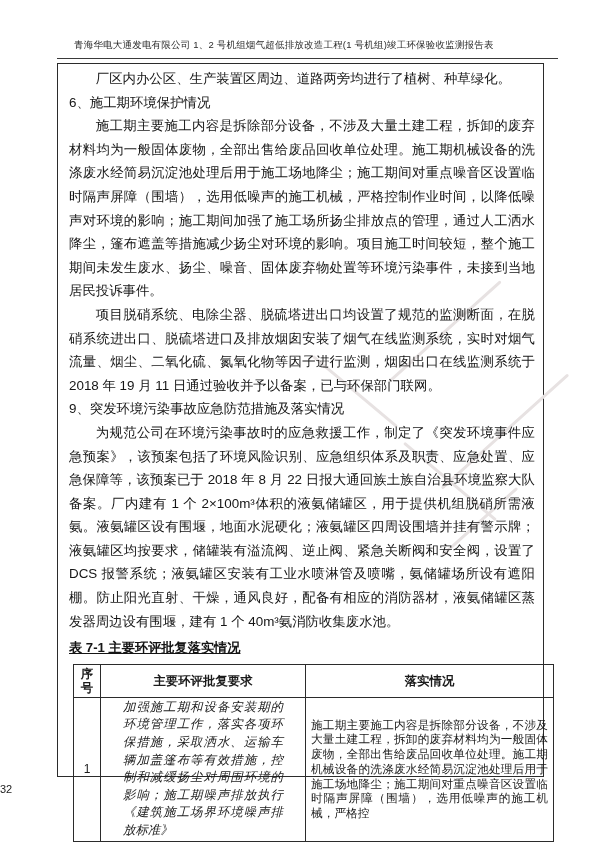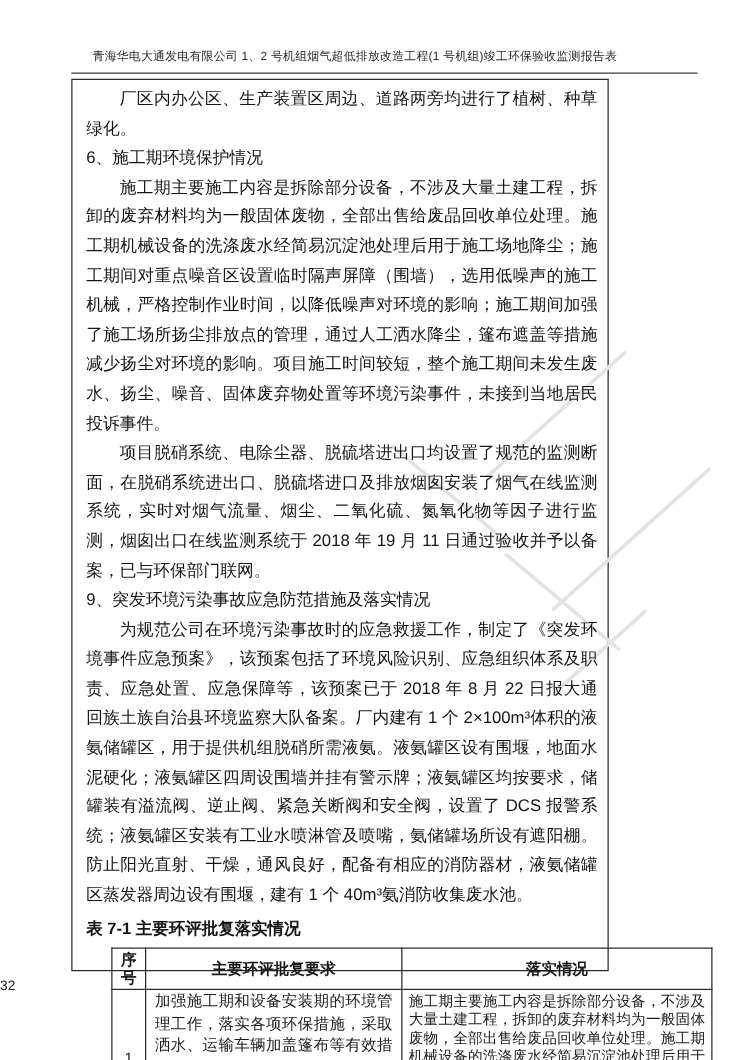--- a/index.html
+++ b/index.html
@@ -10,56 +10,58 @@
   }
   .doc-header{
     position:absolute;left:74px;top:39px;width:480px;
     font-size:9.5px;letter-spacing:0.2px;color:#2a2a2a;white-space:nowrap;
   }
   .header-rule{
     position:absolute;left:57px;top:58px;width:501px;height:0;
     border-top:1.2px solid #3a3a3a;
   }
   .content-box{
-    position:absolute;left:57px;top:63px;width:430px;height:714px;
+    position:absolute;left:57px;top:63px;width:487px;height:714px;
     border:1.8px solid #2b2b2b;box-sizing:border-box;
     padding:3px 8px 0 11px;
   }
   .body-text{position:relative;z-index:2;}
   .content-box p{
     margin:0;font-size:13.4px;line-height:23.6px;text-align:justify;
     color:#151515;
   }
   .content-box p.indent{text-indent:2em;}
   .content-box p.heading{font-weight:normal;}
   .section2-heading{
     margin-top:13px !important;font-weight:bold;font-size:14px !important;
   }
   .table-caption{
     margin-top:3px !important;text-align:left;font-weight:bold;
     font-size:13.2px !important;
+    text-decoration:underline;
   }
   table.impl-table{
-    border-collapse:collapse;margin-top:4px;width:480px;margin-left:20px;
+    border-collapse:collapse;margin-top:4px;width:480px;margin-left:4px;
     table-layout:fixed;position:relative;z-index:2;background:transparent;
   }
   table.impl-table td{
     border:1.2px solid #2b2b2b;box-sizing:border-box;vertical-align:middle;
   }
   .col-no{width:27px;}
   .col-req{width:205px;}
   .col-impl{width:248px;}
   td.hdr{
     text-align:center;font-weight:bold;font-size:12.4px;line-height:14px;
     padding:2px 1px;height:30px;
   }
   td.cell-no{text-align:center;font-size:12px;}
   td.cell-req{
-    font-size:12.4px;line-height:17.6px;padding:1px 7px;text-align:justify;
+    font-size:12.4px;line-height:17.6px;padding:1px 22px;text-align:justify;
     vertical-align:middle;
+    font-style:italic;
   }
   td.cell-impl{
     font-size:11.7px;line-height:14.7px;padding:1px 5px;text-align:justify;
     vertical-align:top;
   }
   .page-number{
     position:absolute;left:0;top:783px;width:600px;
     font-size:11px;color:#222;
   }
   

